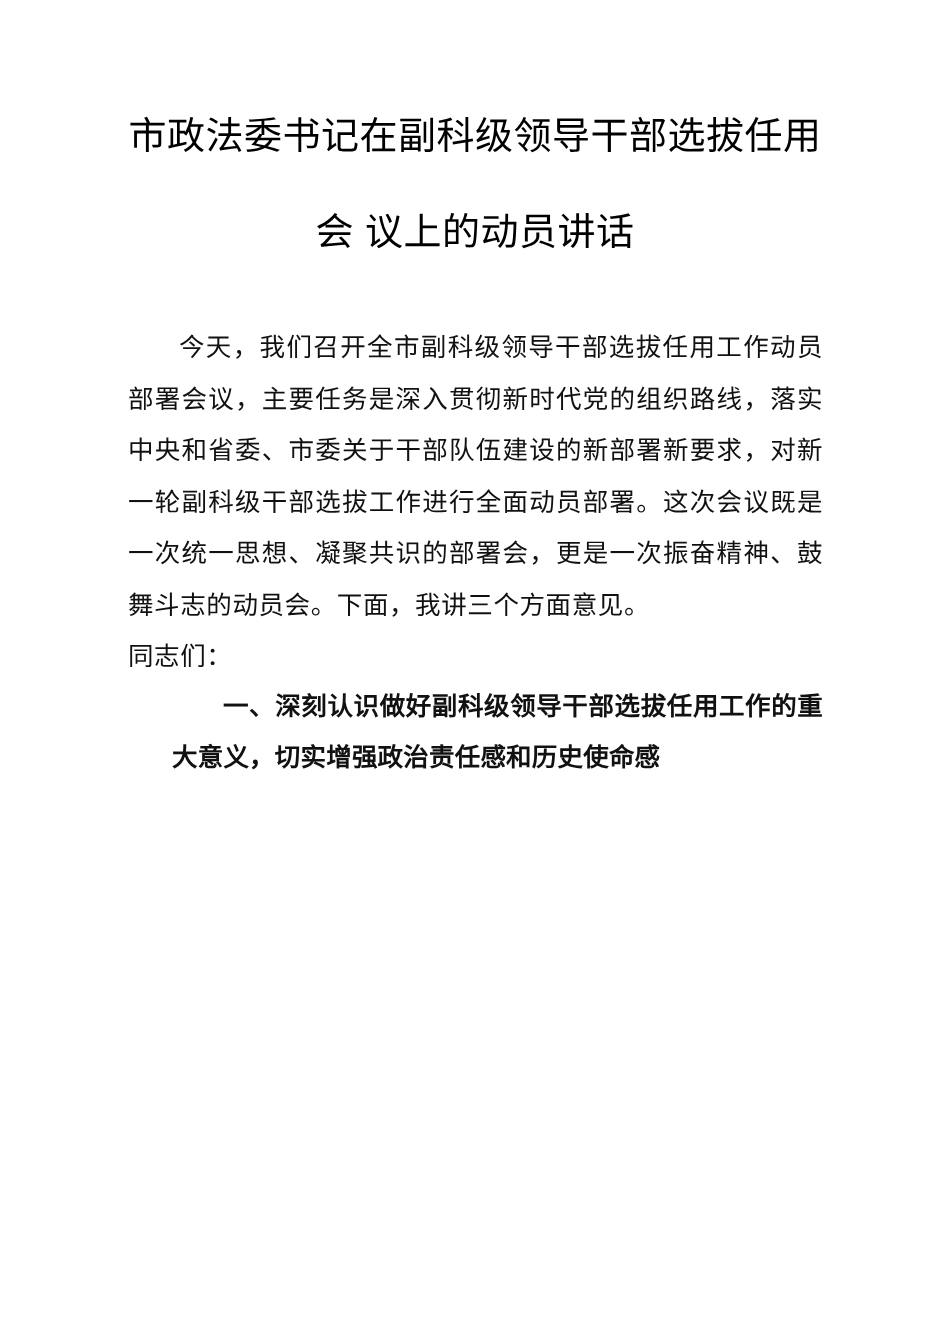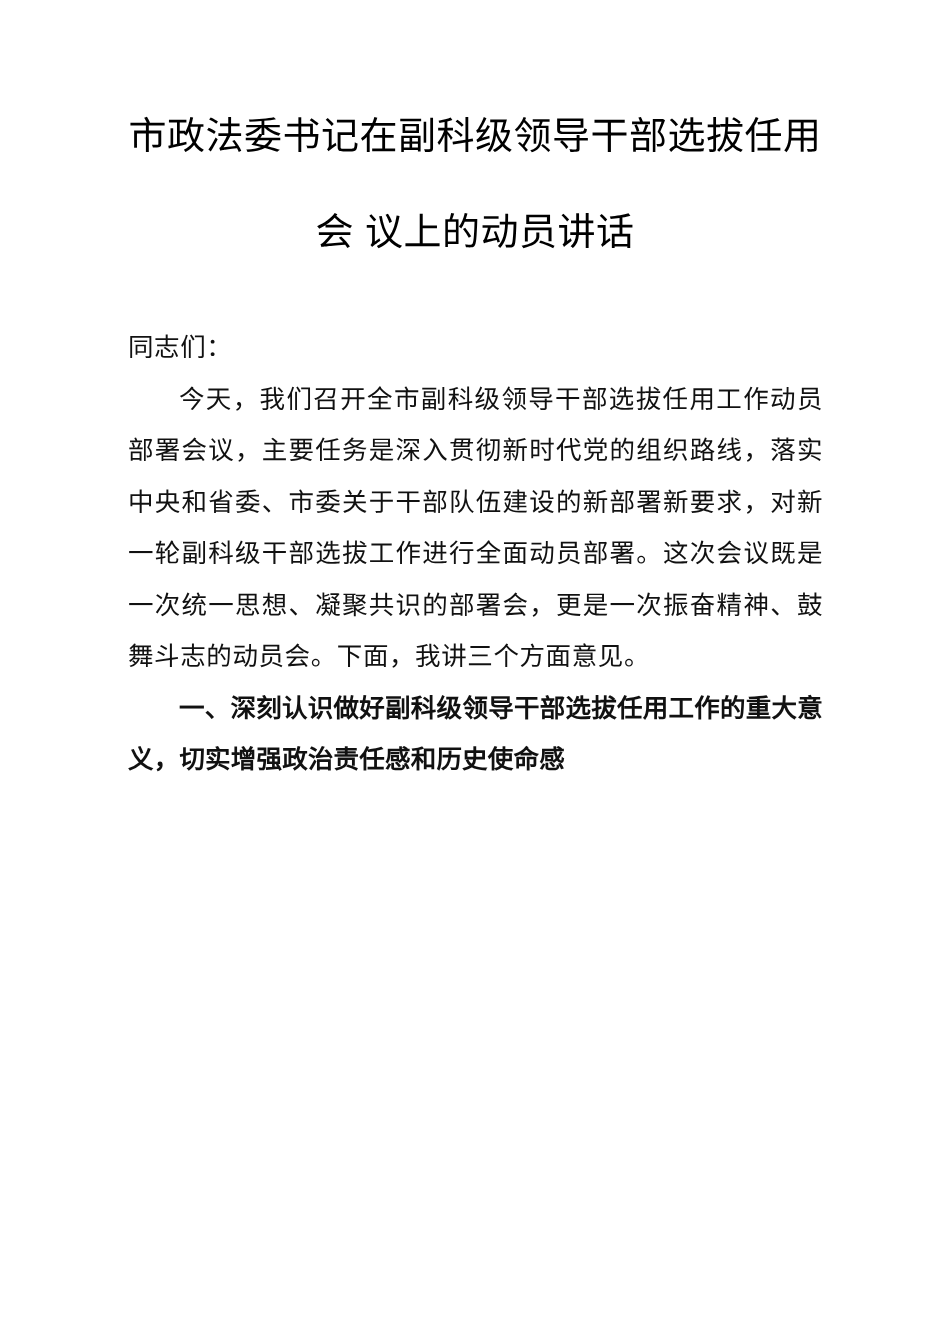--- a/index.html
+++ b/index.html
@@ -61,39 +61,40 @@
   }
 
   .bold-run {
     font-weight: 700;
     font-family: "DejaVu Sans", "Liberation Sans", sans-serif;
     letter-spacing: 0.2px;
   }
 
   p.heading-1 {
     font-weight: 700;
-    font-family: Liberation Sans, sans-serif;
+    font-family: Liberation Mono, monospace;
     text-indent: 2em;
     letter-spacing: 0.2px;
+    margin-left: 44px;
   }
 </style>
 </head>
 <body>
 
 <div class="page">
 
   <h1 class="doc-title">
     <span>市政法委书记在副科级领导干部选拔任用会</span>
     <span>议上的动员讲话</span>
   </h1>
 
   <div class="body-block">
 
+    <p class="para indent">今天，我们召开全市副科级领导干部选拔任用工作动员部署会议，主要任务是深入贯彻新时代党的组织路线，落实中央和省委、市委关于干部队伍建设的新部署新要求，对新一轮副科级干部选拔工作进行全面动员部署。这次会议既是一次统一思想、凝聚共识的部署会，更是一次振奋精神、鼓舞斗志的动员会。下面，我讲三个方面意见。</p>
+
     <p class="para salutation">同志们：</p>
-
-    <p class="para indent">今天，我们召开全市副科级领导干部选拔任用工作动员部署会议，主要任务是深入贯彻新时代党的组织路线，落实中央和省委、市委关于干部队伍建设的新部署新要求，对新一轮副科级干部选拔工作进行全面动员部署。这次会议既是一次统一思想、凝聚共识的部署会，更是一次振奋精神、鼓舞斗志的动员会。下面，我讲三个方面意见。</p>
 
     <p class="para heading-1">一、深刻认识做好副科级领导干部选拔任用工作的重大意义，切实增强政治责任感和历史使命感</p>
 
 
   </div>
 
 </div>
 
 </body></html>

